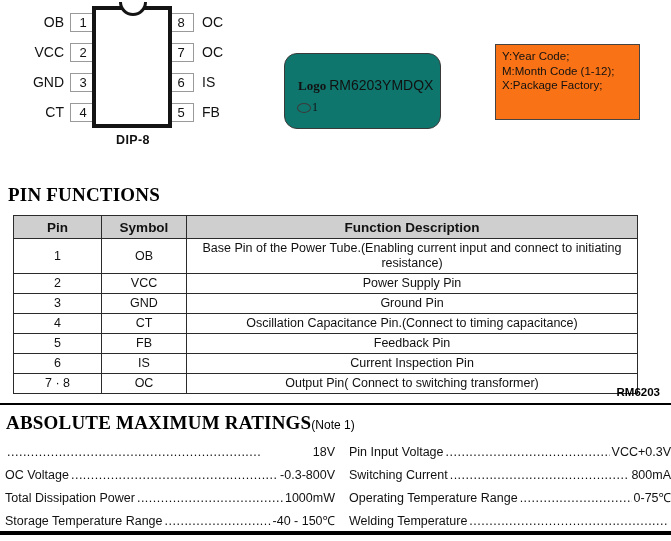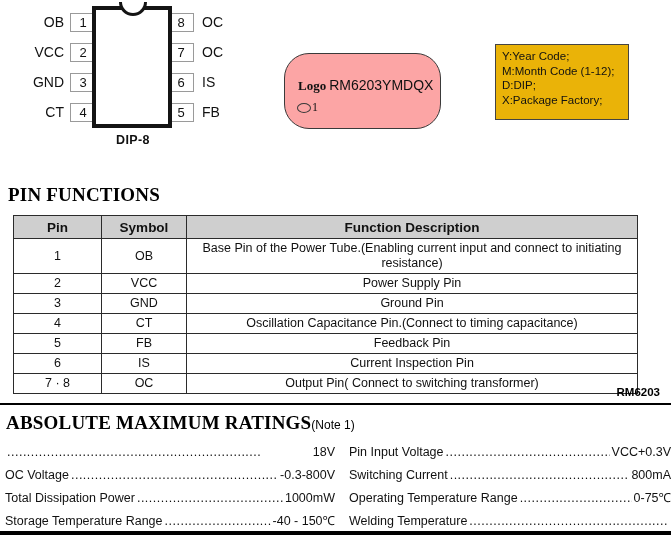--- a/index.html
+++ b/index.html
@@ -85,22 +85,22 @@
   }
 
   
   #marking-outline {
     position: absolute;
     left: 284px;
     top: 53px;
     width: 157px;
     height: 76px;
     border: 1px solid #3a3a3a;
-    border-radius: 25px;
-    background: #fca5a5;
+    border-radius: 13px;
+    background: #0f766e;
     box-sizing: border-box;
   }
   .marking-line {
     position: absolute;
     left: 13px;
     top: 22px;
     white-space: nowrap;
   }
   .marking-logo {
     font-family: "Liberation Serif", serif;
@@ -133,24 +133,24 @@
     font-size: 12px;
     margin-left: 1px;
     color: #111111;
   }
 
   
   #code-legend {
     position: absolute;
     left: 495px;
     top: 44px;
-    width: 134px;
+    width: 145px;
     height: 76px;
     border: 1px solid #444444;
-    background: #eab308;
+    background: #f97316;
     box-sizing: border-box;
     padding: 4px 0 0 6px;
   }
   #code-legend .legend-row {
     font-size: 11.5px;
     line-height: 14.6px;
     color: #111111;
     white-space: nowrap;
   }
 
@@ -305,21 +305,20 @@
   </div>
   <div class="marking-dot-row">
     <span class="marking-dot"></span>
     <span class="marking-dot-num">1</span>
   </div>
 </div>
 
 <div id="code-legend">
   <div class="legend-row">Y:Year Code;</div>
   <div class="legend-row">M:Month Code (1-12);</div>
-  <div class="legend-row">D:DIP;</div>
   <div class="legend-row">X:Package Factory;</div>
 </div>
 
 <div class="section-heading" id="pin-functions-heading">PIN FUNCTIONS</div>
 
 <table id="pin-table">
   <colgroup>
     <col class="c-pin">
       <col class="c-sym">
       <col class="c-desc">

